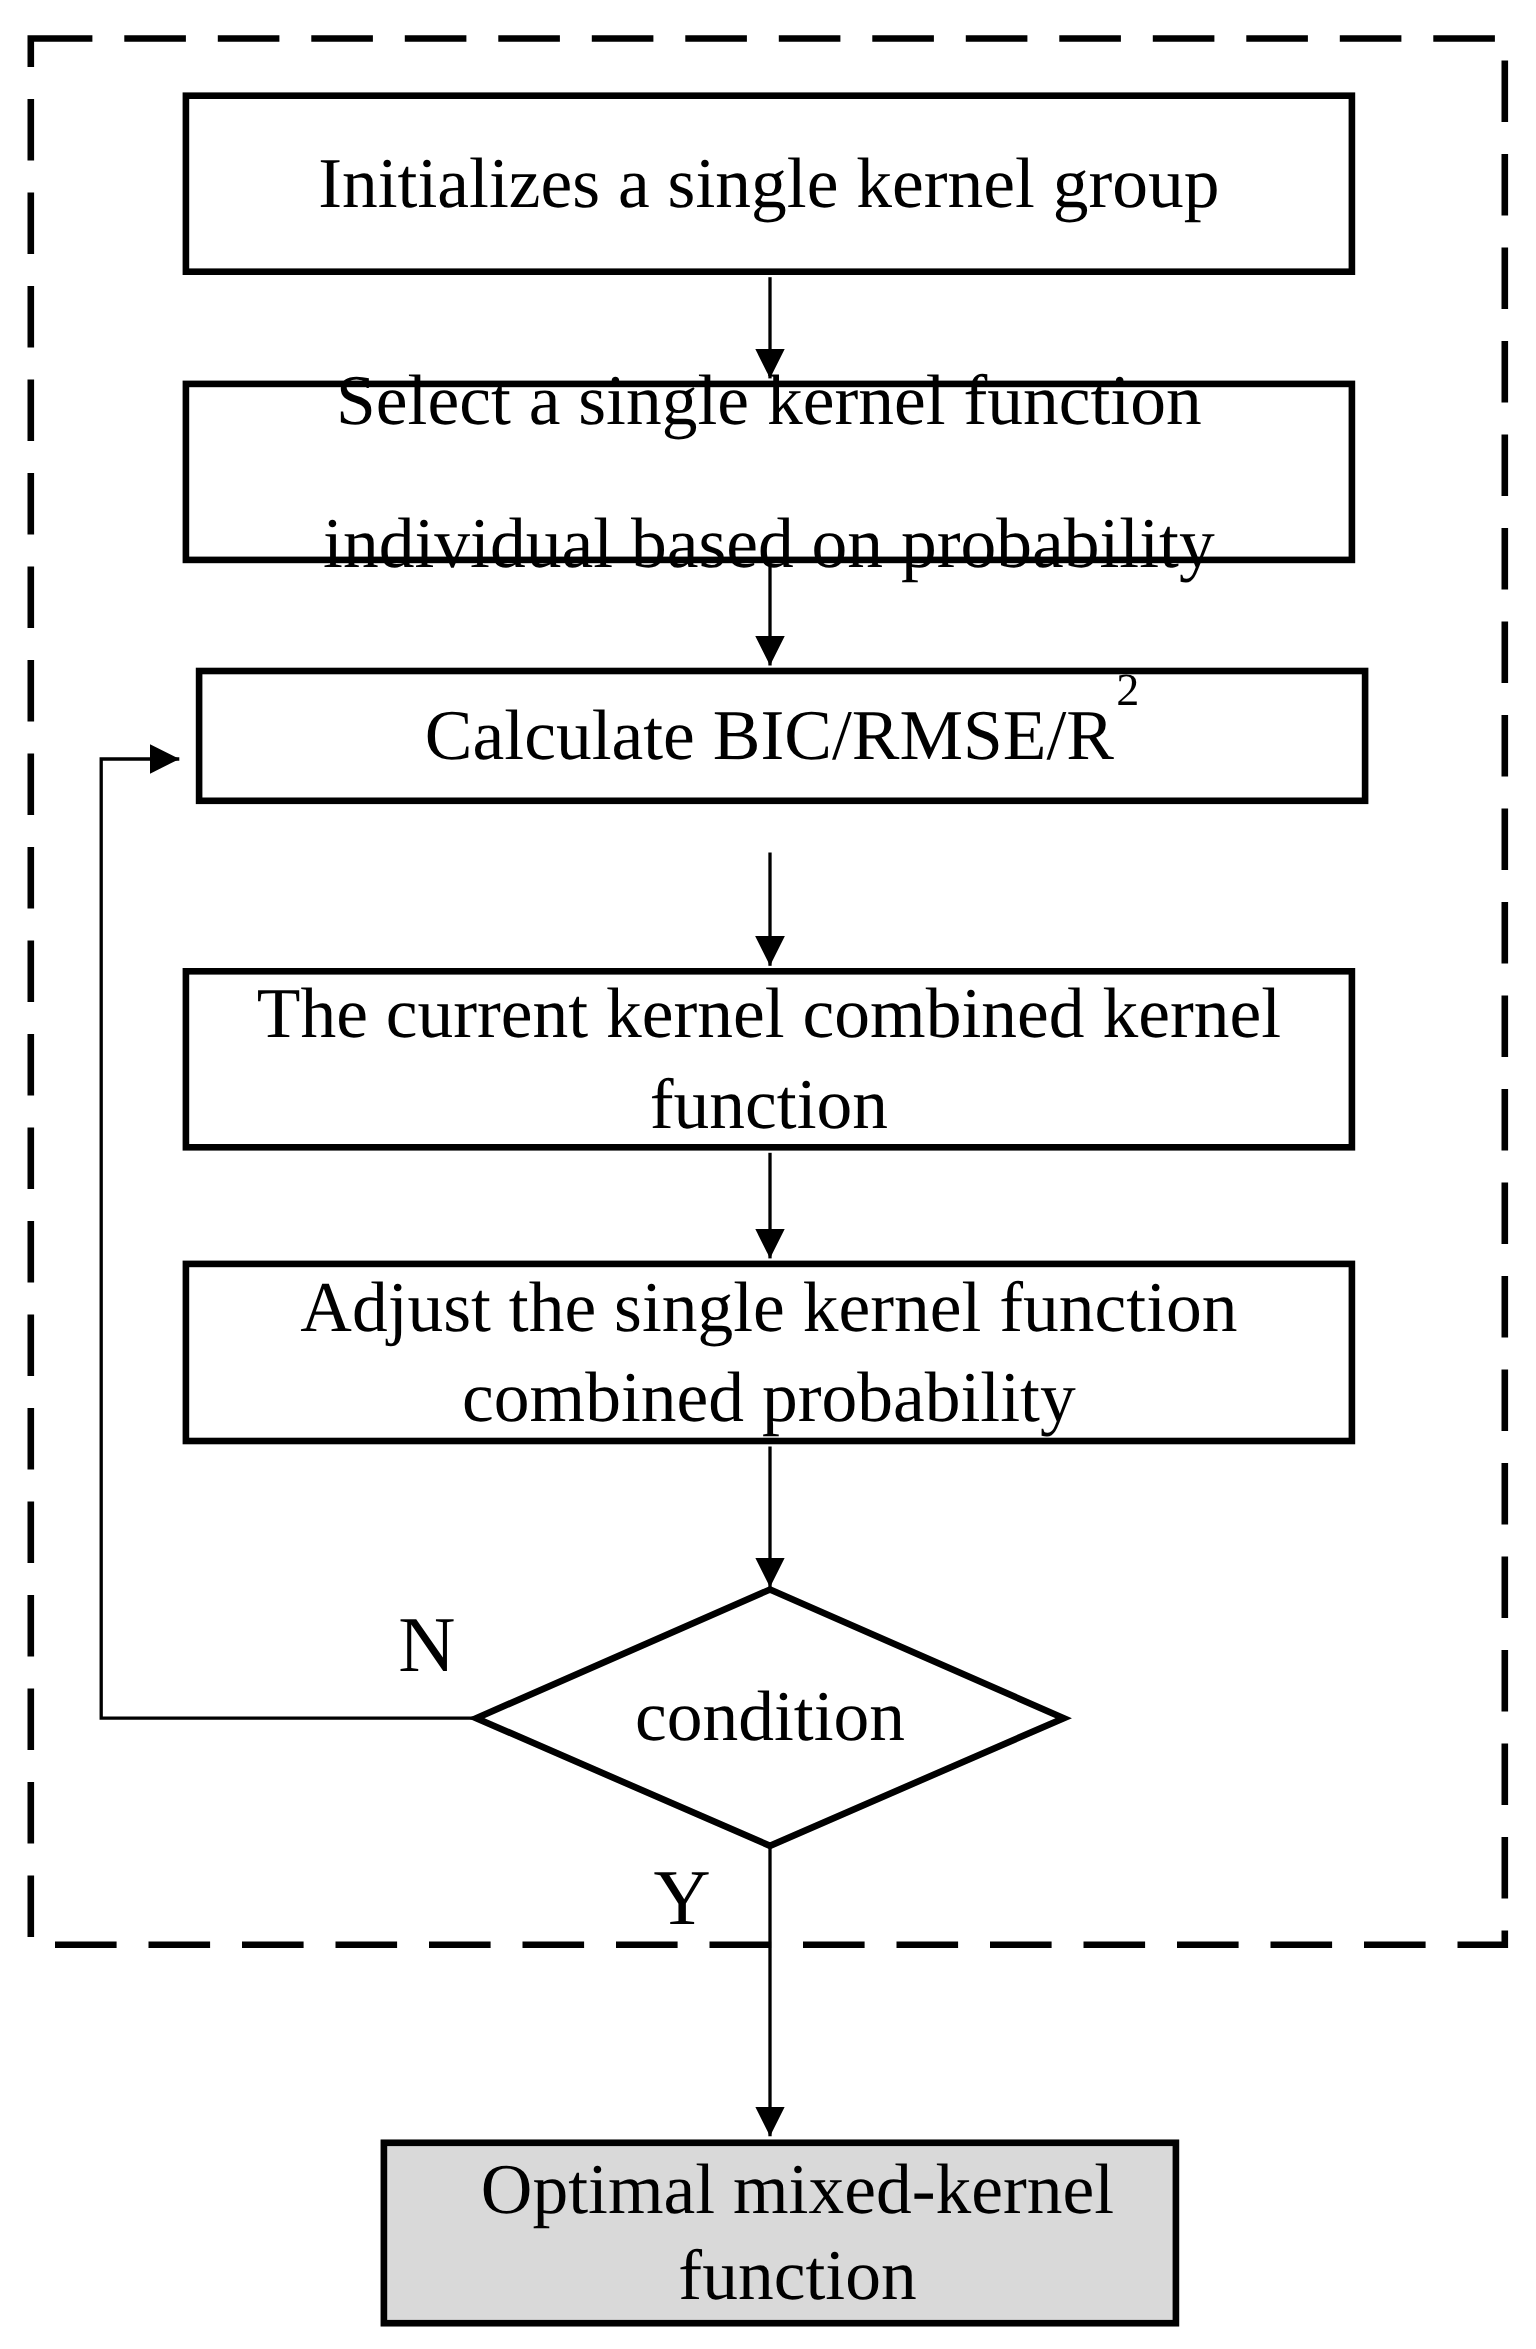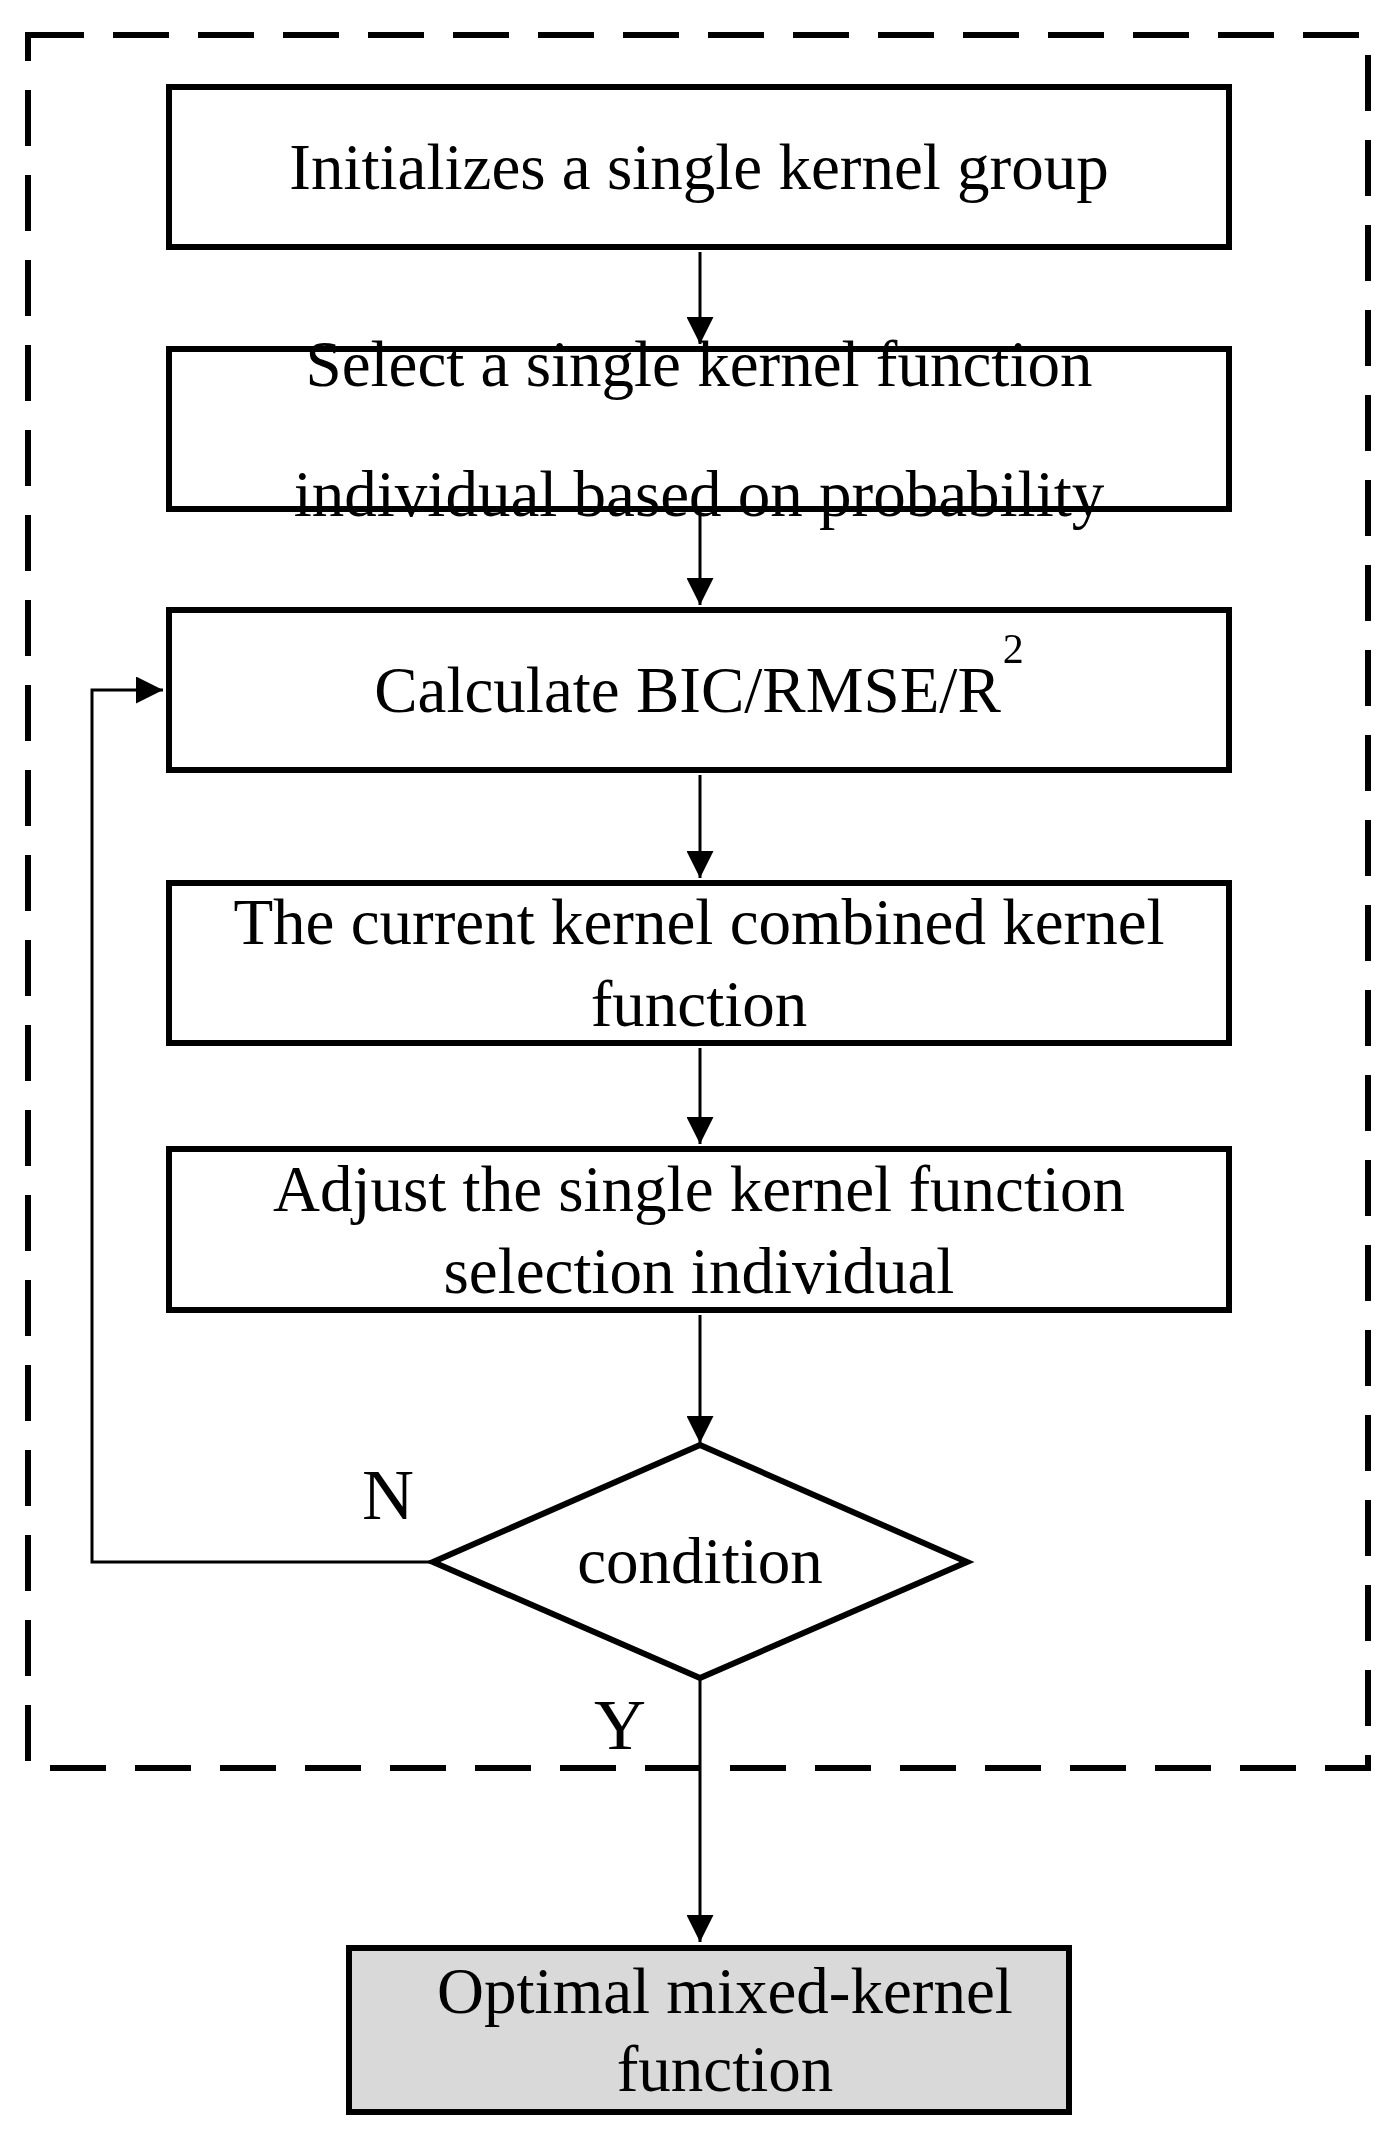--- a/index.html
+++ b/index.html
@@ -10,21 +10,21 @@
   #wires{position:absolute;left:0;top:0;}
   .box{
     position:absolute;left:166px;width:1066px;box-sizing:border-box;
     border:6px solid #000;background:#ffffff;
     display:flex;flex-direction:column;justify-content:center;align-items:center;
     text-align:center;font-size:65px;line-height:82px;
   }
   .box .line{white-space:nowrap;text-align:right;}
   #box-init{top:84px;height:166px;}
   #box-select{top:346px;height:166px;gap:48px;}
-  #box-calc{top:607px;height:166px;}
+  #box-calc{top:607px;height:124px;margin-left:12px;}
   #box-current{top:880px;height:166px;}
   #box-adjust{top:1146px;height:167px;}
   #out-box{
     position:absolute;left:346px;top:1945px;width:726px;height:170px;box-sizing:border-box;
     border:6px solid #000;background:#d9d9d9;
     display:flex;flex-direction:column;justify-content:center;align-items:center;
     text-align:center;font-size:65px;line-height:78px;padding-left:32px;
   }
   sup.sq{font-size:42px;position:relative;top:-26px;line-height:0;margin-left:2px;}
   .diamond-label{
@@ -77,21 +77,21 @@
     <span class="line"><span>Calculate BIC/RMSE/R</span><sup class="sq">2</sup></span>
   </div>
 
   <div class="box" id="box-current">
     <span class="line">The current kernel combined kernel</span>
     <span class="line">function</span>
   </div>
 
   <div class="box" id="box-adjust">
     <span class="line">Adjust the single kernel function</span>
-    <span class="line">selection individual</span>
+    <span class="line">combined probability</span>
   </div>
 
   <div class="diamond-label">condition</div>
   <div class="branch" id="n-label">N</div>
   <div class="branch" id="y-label">Y</div>
 
   <div id="out-box">
     <span class="line">Optimal mixed-kernel</span>
     <span class="line">function</span>
   </div>

